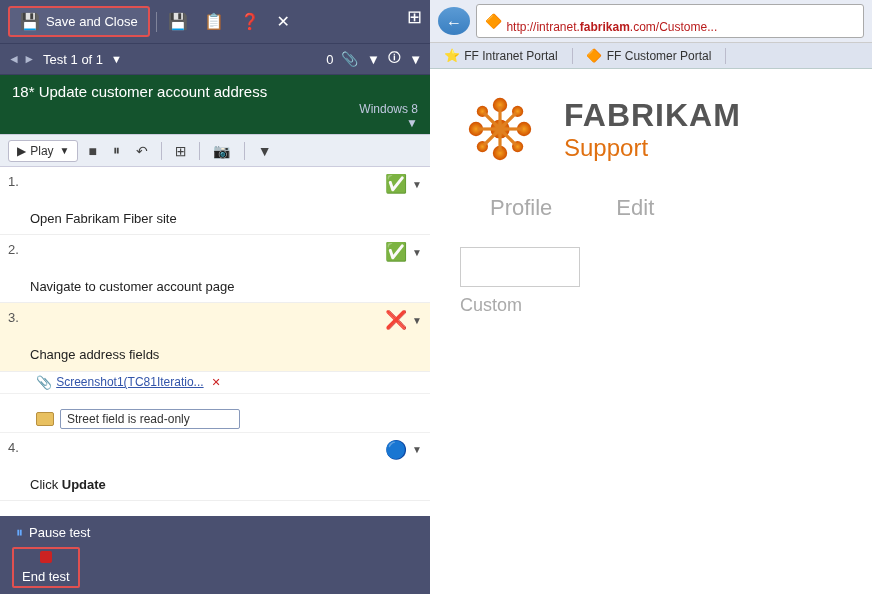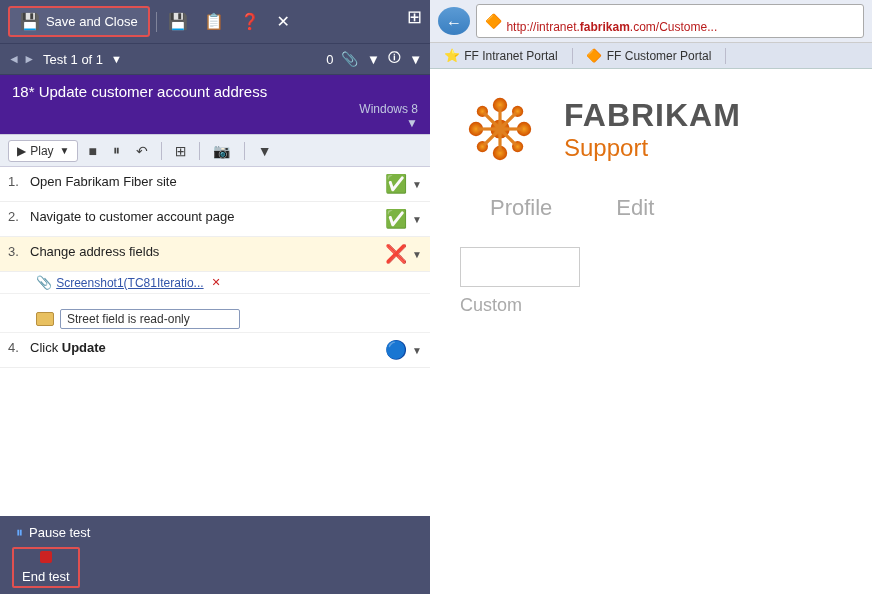--- a/index.html
+++ b/index.html
@@ -72,21 +72,21 @@
       border-bottom: 1px solid #3a4060;
     }
     .nav-arrows { color: #b0b8d0; font-size: 12px; display: flex; gap: 2px; align-items: center; }
     .test-label { color: white; font-size: 13px; }
     .test-dropdown { color: white; font-size: 11px; cursor: pointer; }
     .nav-right { margin-left: auto; display: flex; align-items: center; gap: 8px; color: white; font-size: 13px; }
     .clip-icon { font-size: 14px; }
 
     
     .test-title {
-      background: #4c1d95;
+      background: #14532d;
       padding: 8px 12px 4px 12px;
       color: white;
     }
     .test-title-text { font-size: 15px; font-weight: 400; }
     .test-os { font-size: 12px; color: #c0c8e0; text-align: right; margin-top: 2px; }
     .expand-arrow { text-align: right; color: #c0c8e0; font-size: 12px; cursor: pointer; }
 
     
     .action-toolbar {
       background: #eaeef5;
@@ -131,21 +131,21 @@
     .step-row {
       display: flex;
       align-items: flex-start;
       padding: 6px 8px;
       border-bottom: 1px solid #eee;
       font-size: 13px;
       color: #222;
     }
     .step-row.highlighted { background: #fff8e0; }
     .step-num { width: 22px; color: #555; flex-shrink: 0; padding-top: 1px; }
-    .step-text { flex: 1; line-height: 1.4; }
+    .step-text { flex: 1; line-height: 1.4; margin-top: 37px; }
     .step-text strong { font-weight: 700; }
     .step-status { margin-left: auto; display: flex; align-items: center; gap: 4px; }
     .status-ok { color: #22aa22; font-size: 18px; }
     .status-error { color: #cc2222; font-size: 18px; }
     .status-info { color: #3366cc; font-size: 18px; }
     .step-dropdown { color: #555; font-size: 10px; cursor: pointer; }
 
     
     .attach-row {
       display: flex;

